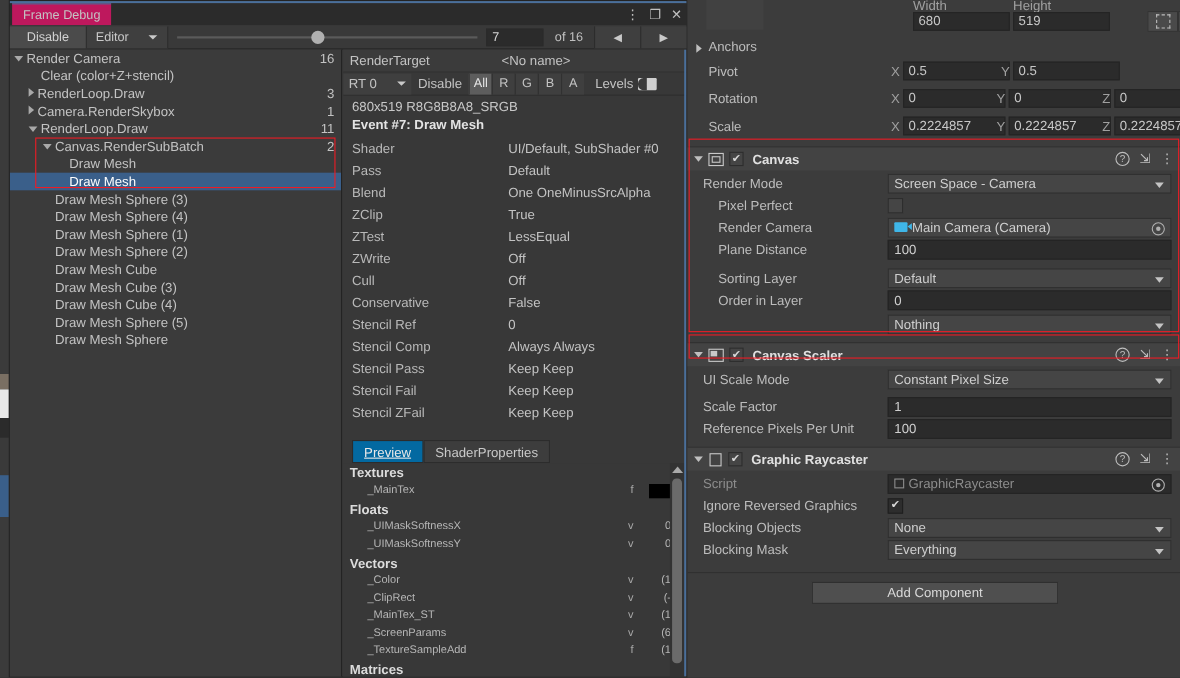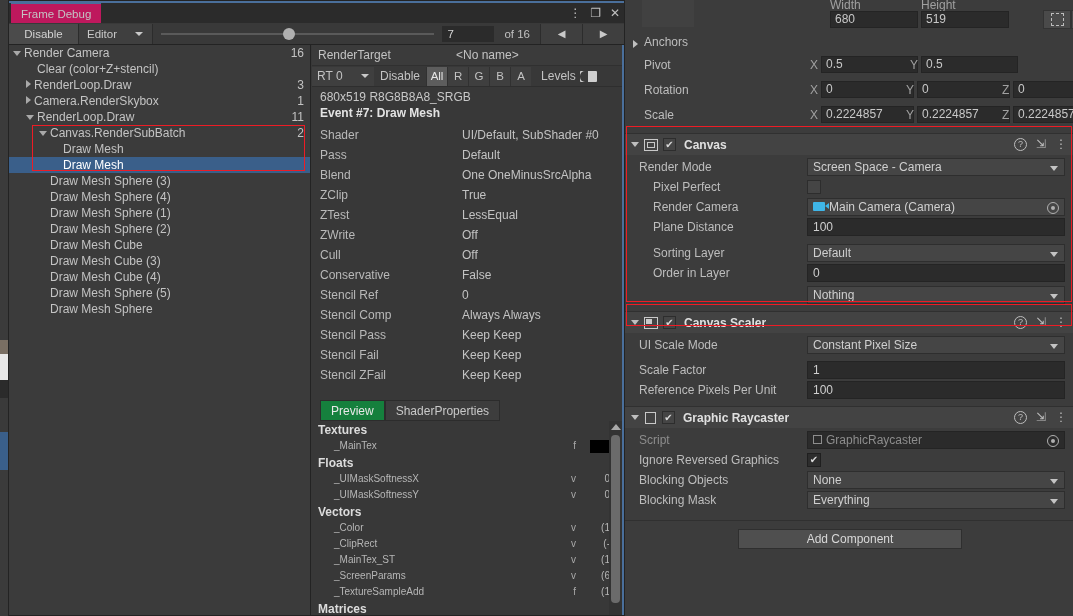--- a/index.html
+++ b/index.html
@@ -105,21 +105,21 @@
 
   .props { padding-top: 2px; }
   .prow { height: 20px; line-height: 20px; font-size: 12px; display: flex; }
   .pkey { width: 150px; padding-left: 8px; color: #b9b9b9; }
   .pval { color: #c3c3c3; }
 
   
   .sp-tabs { position: absolute; left: 8px; top: 355px; display: flex; }
   .sp-tab { height: 21px; padding: 0 10px; line-height: 21px; font-size: 12px;
             background: #3d3d3d; color: #c9c9c9; border: 1px solid #2c2c2c; }
-  .sp-tab.on { background: #15803d; color: #e8e8e8; }
+  .sp-tab.on { background: #0369a1; color: #e8e8e8; text-decoration: underline; }
 
   #splist { position: absolute; left: 0; top: 376px; right: 0; bottom: 0;
             background: #383838; overflow: hidden; }
   .sp-h { font-size: 12px; font-weight: bold; color: #dcdcdc; padding: 2px 0 1px 6px; height: 17px; }
   .sp-r { position: relative; height: 16px; line-height: 16px; font-size: 10px; color: #b6b6b6; padding-left: 22px; }
   .sp-r .t { position: absolute; right: 48px; color: #a9a9a9; }
   .sp-r .v { position: absolute; right: 14px; color: #b6b6b6; }
   .sp-swatch { position: absolute; right: 8px; top: 2px; width: 26px; height: 13px; background: #000; }
 
   .sp-scroll { position: absolute; right: 2px; top: 0; width: 13px; bottom: 0; background: #333; }

